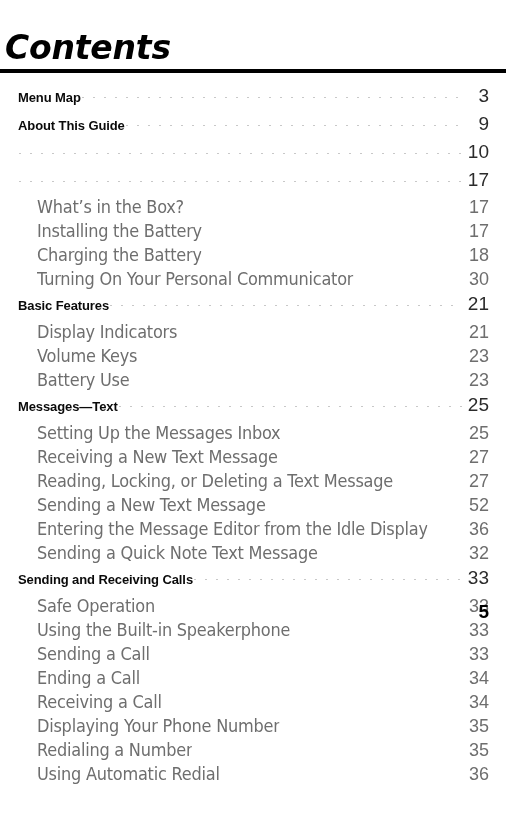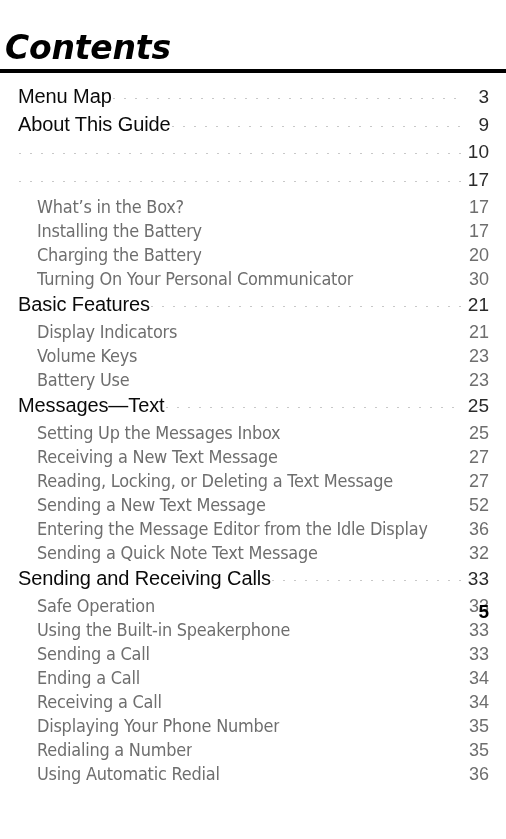--- a/index.html
+++ b/index.html
@@ -91,22 +91,22 @@
     text-align: right;
     padding-left: 3px;
   }
 
   
   .toc-entry.level1 {
     height: 28px;
     padding-left: 18px;
   }
   .toc-entry.level1 .entry-label {
-    font-size: 20px;
-    font-weight: 400;
+    font-size: 13px;
+    font-weight: 700;
     color: #0a0a0a;
     letter-spacing: -0.1px;
   }
   .toc-entry.level1 .entry-page {
     font-size: 19px;
     font-weight: 400;
     color: #2b2b2b;
     min-width: 23px;
   }
   .toc-entry.level1 .leader {
@@ -192,21 +192,21 @@
         <span class="entry-page">17</span>
       </div>
       <div class="toc-entry level2">
         <span class="entry-label">Installing the Battery</span>
         <span class="leader"></span>
         <span class="entry-page">17</span>
       </div>
       <div class="toc-entry level2">
         <span class="entry-label">Charging the Battery</span>
         <span class="leader"></span>
-        <span class="entry-page">20</span>
+        <span class="entry-page">18</span>
       </div>
       <div class="toc-entry level2">
         <span class="entry-label">Turning On Your Personal Communicator</span>
         <span class="leader"></span>
         <span class="entry-page">30</span>
       </div>
       <div class="toc-entry level1 group-start">
         <span class="entry-label">Basic Features</span>
         <span class="leader"></span>
         <span class="entry-page">21</span>

